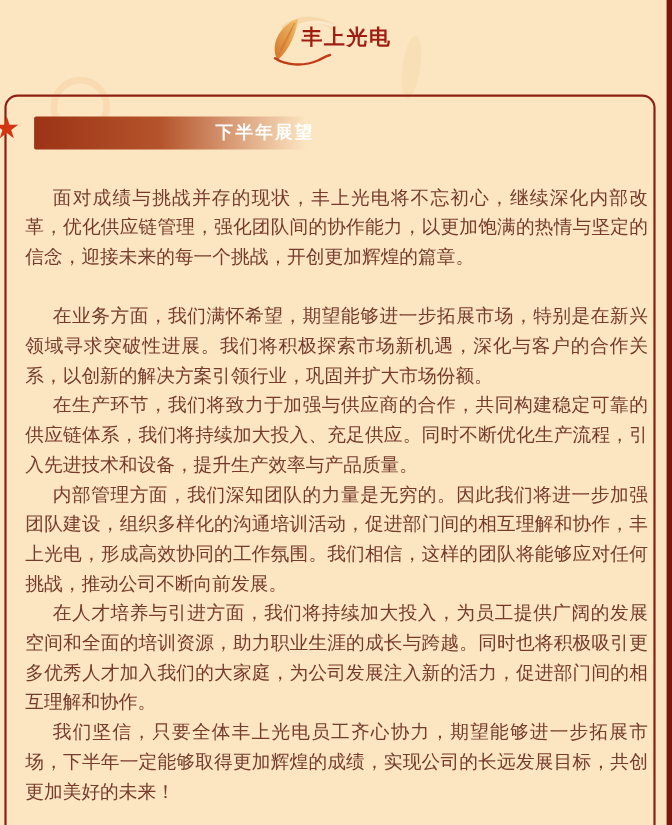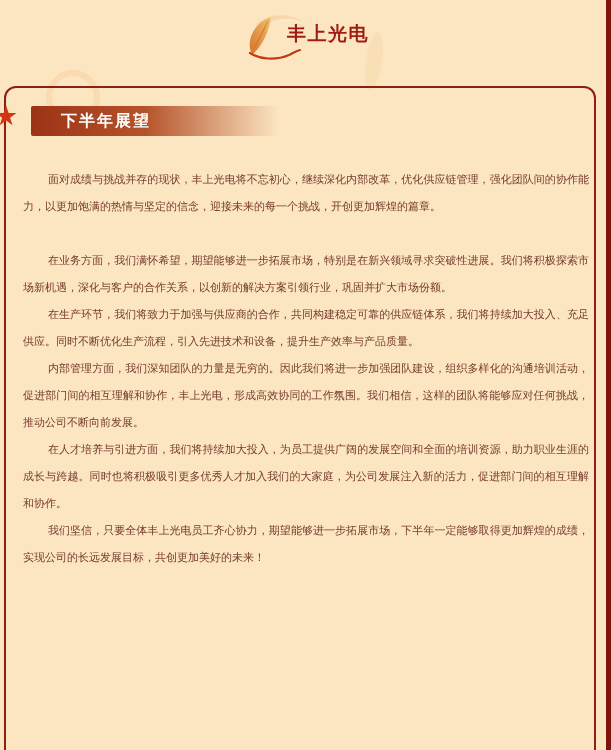--- a/index.html
+++ b/index.html
@@ -13,21 +13,21 @@
     position: absolute; top: 0; right: 0;
     width: 5px; height: 750px;
     background: #7e150d;
   }
   
   .logo {
     position: absolute; left: 243px; top: 12px;
     width: 66px; height: 50px;
   }
   .company-title {
-    position: absolute; left: 287px; top: 21px;
+    position: absolute; left: 274px; top: 21px;
     font-size: 19px; font-weight: bold;
     color: #9f1c12; letter-spacing: 1.5px;
     white-space: nowrap;
   }
   
   .wm-ring {
     position: absolute; left: 46px; top: 70px;
     width: 42px; height: 42px; border-radius: 50%;
     border: 6px solid rgba(238, 186, 130, 0.25);
   }
@@ -47,31 +47,31 @@
   }
   .star {
     position: absolute; left: -6px; top: 103px;
     font-size: 27px; line-height: 1;
     color: #d23512;
   }
   .banner {
     position: absolute; left: 31px; top: 106px;
     width: 255px; height: 30px;
     box-sizing: border-box;
-    padding-left: 30px;
+    padding-left: 18px;
     border-radius: 2px;
     background: linear-gradient(90deg, #9c3315 0%, #b5542c 45%, rgba(252,229,193,0) 97%);
     color: #ffffff; font-size: 16px; font-weight: bold;
-    line-height: 30px; letter-spacing: 2px;
+    line-height: 30px; letter-spacing: 2px; text-align: right;
   }
   .article {
     position: absolute; left: 23px; top: 166px;
     width: 566px;
     color: #753b2d;
-    font-size: 11px; line-height: 27px;
+    font-size: 17px; line-height: 27px;
     text-align: justify;
   }
   .article p { margin: 0; text-indent: 25px; }
   .article p.lead { margin-bottom: 27px; }
 </style>
 </head>
 <body>
 
 <div class="wm-ring"></div>
 <div class="wm-ribbon"></div>

